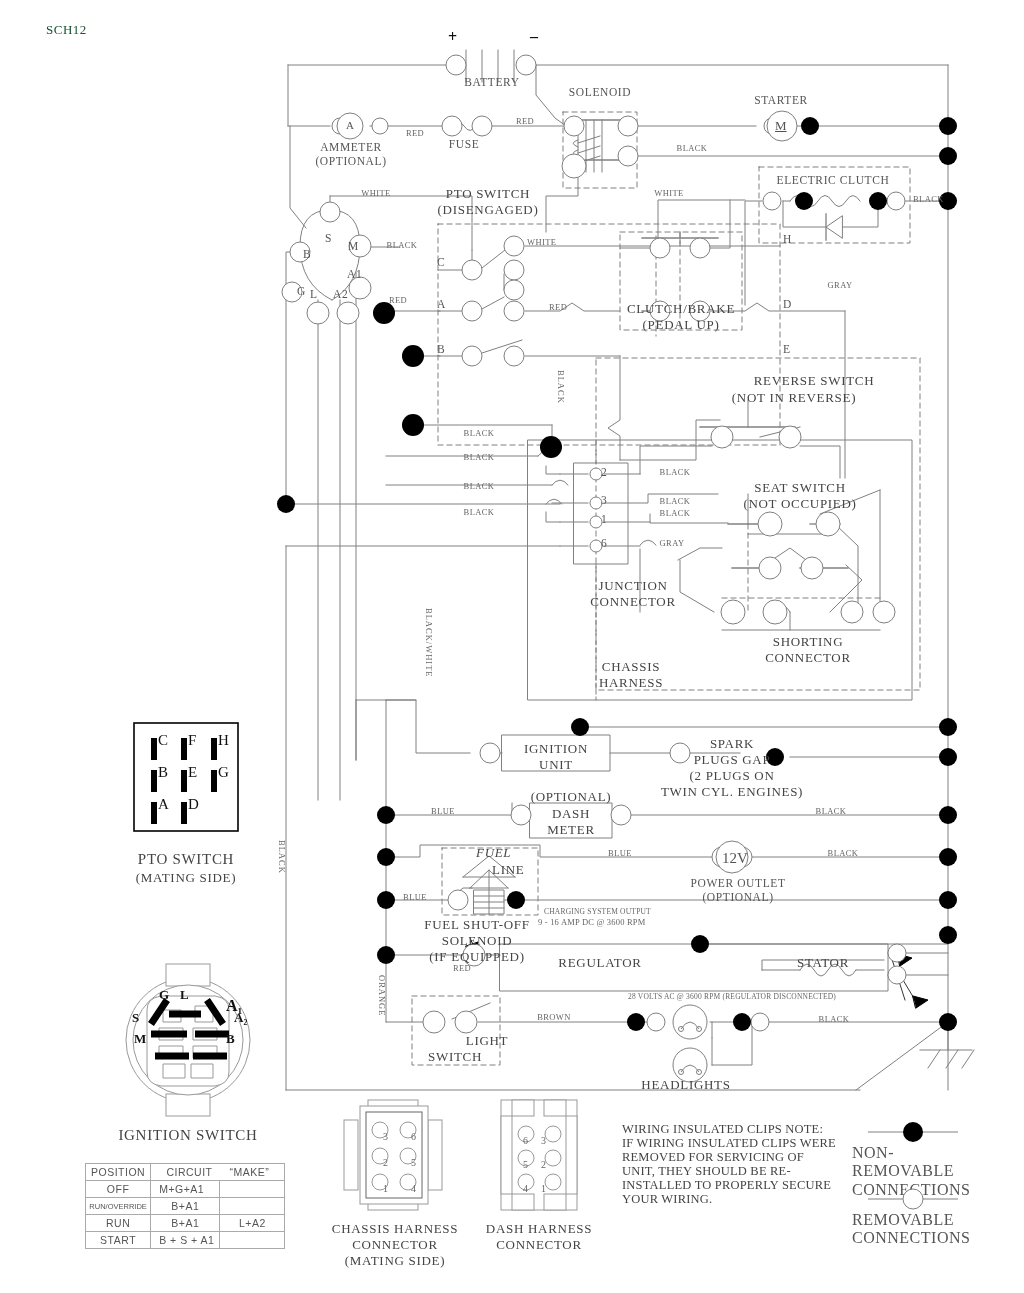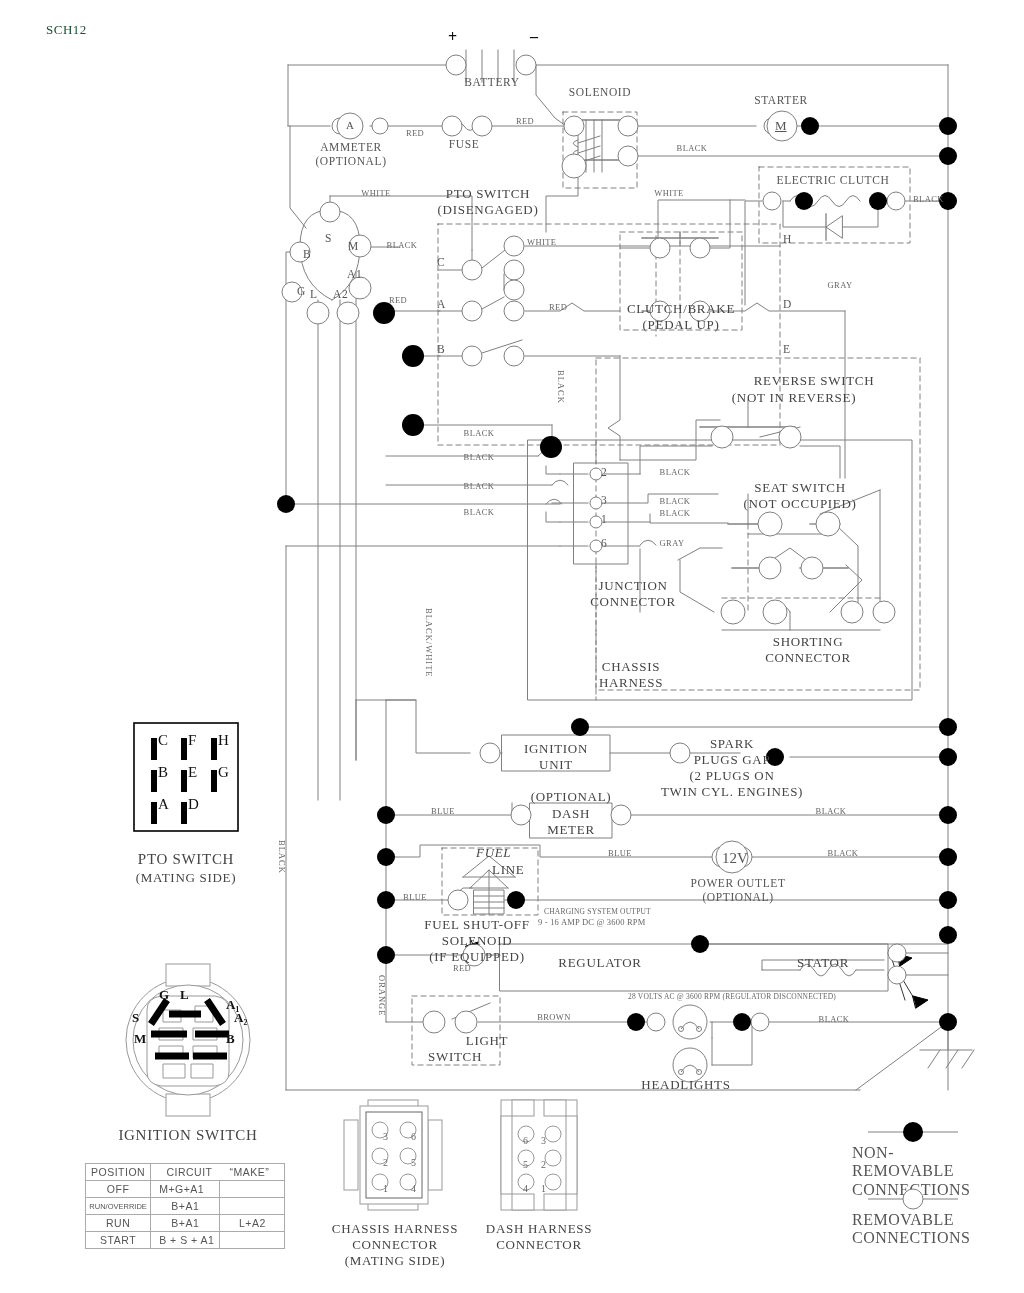--- a/index.html
+++ b/index.html
@@ -541,21 +541,21 @@
       <line x1="66" y1="52" x2="98" y2="52"></line>
       <line x1="104" y1="38" x2="120" y2="62"></line>
       <line x1="48" y1="72" x2="84" y2="72"></line>
       <line x1="92" y1="72" x2="126" y2="72"></line>
       <line x1="52" y1="94" x2="86" y2="94"></line>
       <line x1="90" y1="94" x2="124" y2="94"></line>
     </g>
   </svg>
   <div class="lbl blk" style="left:159px;top:987px;font-size:13px;font-weight:bold;">G</div>
   <div class="lbl blk" style="left:180px;top:987px;font-size:13px;font-weight:bold;">L</div>
-  <div class="lbl blk" style="left:226px;top:997px;font-size:13px;font-weight:bold;">A₁</div>
+  <div class="lbl blk" style="left:226px;top:997px;font-size:16px;font-weight:bold;">A₁</div>
   <div class="lbl blk" style="left:132px;top:1010px;font-size:13px;font-weight:bold;">S</div>
   <div class="lbl blk" style="left:234px;top:1010px;font-size:13px;font-weight:bold;">A₂</div>
   <div class="lbl blk" style="left:134px;top:1031px;font-size:13px;font-weight:bold;">M</div>
   <div class="lbl blk" style="left:226px;top:1031px;font-size:13px;font-weight:bold;">B</div>
   <div class="lbl comp-lbl-lg ctr" style="left:188px;top:1127px;font-size:15px;">IGNITION SWITCH</div>
 
   <table class="igtab">
     <tbody>
         <tr>
       <td>POSITION</td>
@@ -637,20 +637,21 @@
   </svg>
   <div class="lbl" style="left:523px;top:1135px;font-size:10px;color:#666;">6</div>
   <div class="lbl" style="left:541px;top:1135px;font-size:10px;color:#666;">3</div>
   <div class="lbl" style="left:523px;top:1159px;font-size:10px;color:#666;">5</div>
   <div class="lbl" style="left:541px;top:1159px;font-size:10px;color:#666;">2</div>
   <div class="lbl" style="left:523px;top:1183px;font-size:10px;color:#666;">4</div>
   <div class="lbl" style="left:541px;top:1183px;font-size:10px;color:#666;">1</div>
   <div class="lbl comp-lbl-lg ctr" style="left:539px;top:1221px;">DASH HARNESS</div>
   <div class="lbl comp-lbl-lg ctr" style="left:539px;top:1237px;">CONNECTOR</div>
 
+  <div class="notebox">WIRING INSULATED CLIPS NOTE: IF WIRING INSULATED CLIPS WERE REMOVED FOR SERVICING OF UNIT, THEY SHOULD BE RE-INSTALLED TO PROPERLY SECURE YOUR WIRING.</div>
 
   <svg style="position:absolute;left:862px;top:1118px;" width="110" height="28">
     <line x1="6" y1="14" x2="96" y2="14" stroke="#808080" stroke-width="1"></line>
     <circle cx="51" cy="14" r="10" fill="#000"></circle>
   </svg>
   <div class="legend-lbl" style="left:852px;top:1144px;width:130px;">
     <span>NON-REMOVABLE</span><br>
     <span>CONNECTIONS</span>
   </div>
   <svg style="position:absolute;left:862px;top:1185px;" width="110" height="28">

